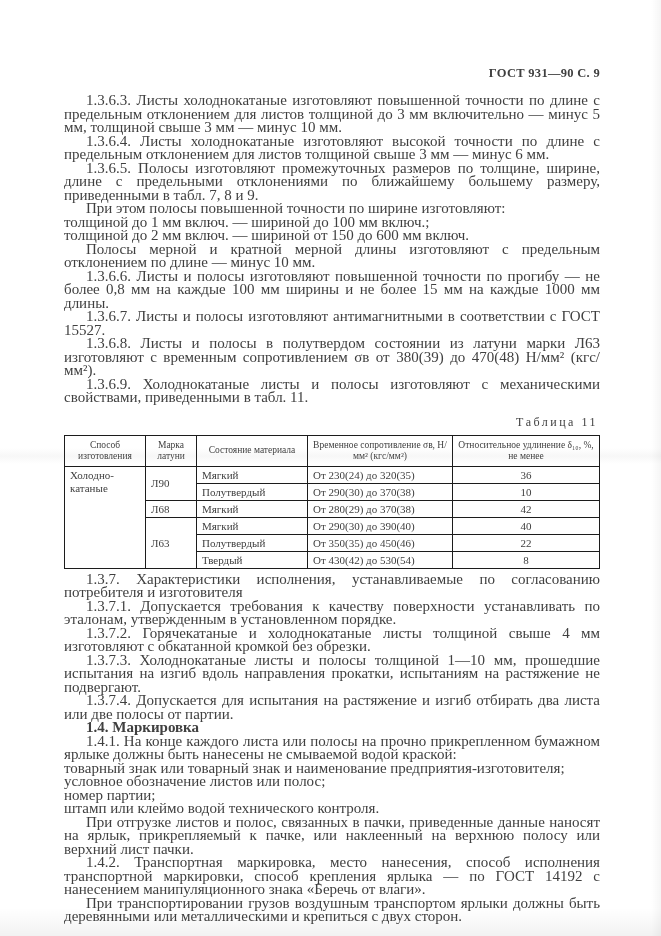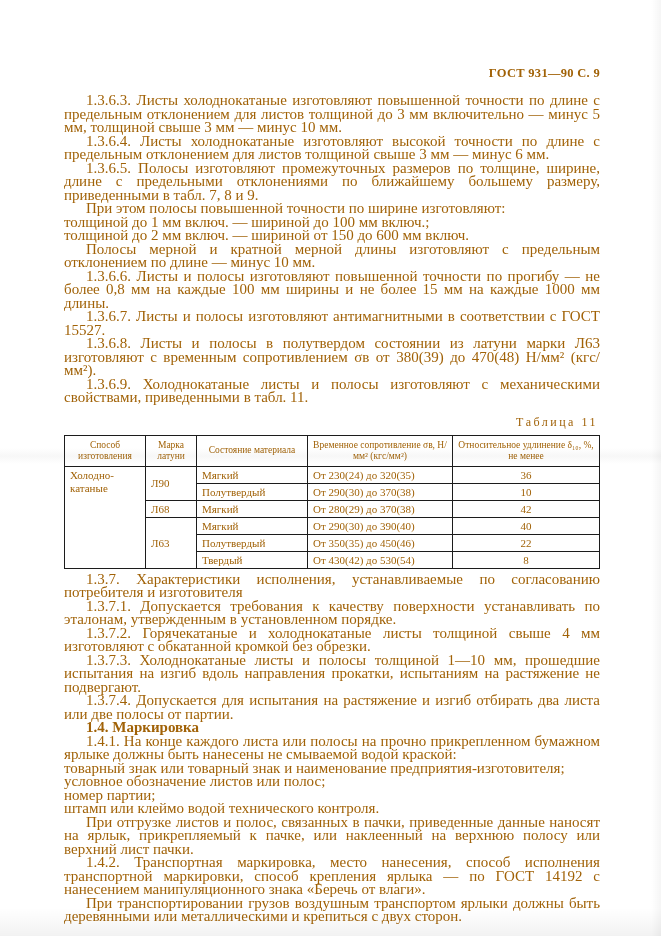--- a/index.html
+++ b/index.html
@@ -5,21 +5,21 @@
   html, body { margin: 0; padding: 0; background: #e8e8e6; }
   .page {
     position: relative;
     width: 661px;
     height: 936px;
     margin: 0 auto;
     background: #ffffff;
     box-sizing: border-box;
     padding: 66px 61px 0 64px;
     font-family: "Liberation Serif", "DejaVu Serif", serif;
-    color: #a16207;
+    color: #404040;
     overflow: hidden;
   }
   .page-header {
     text-align: right;
     font-weight: bold;
     font-size: 12.5px;
     margin-bottom: 13px;
     letter-spacing: 0.3px;
   }
   .content p {

